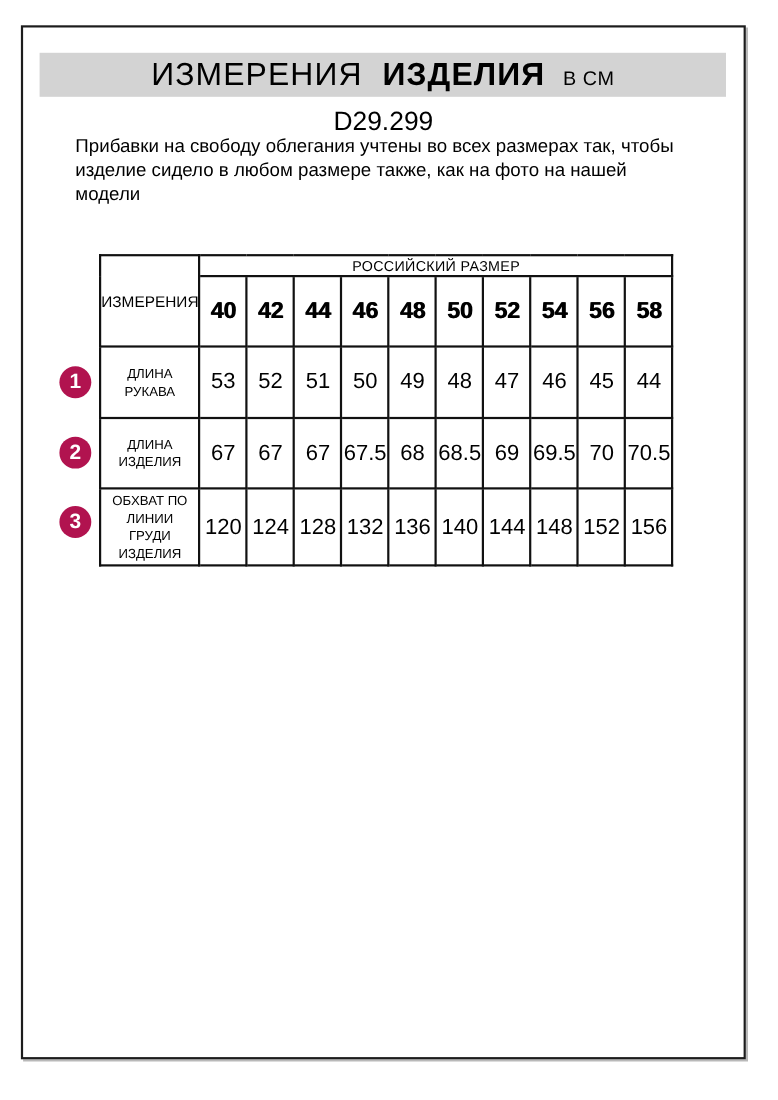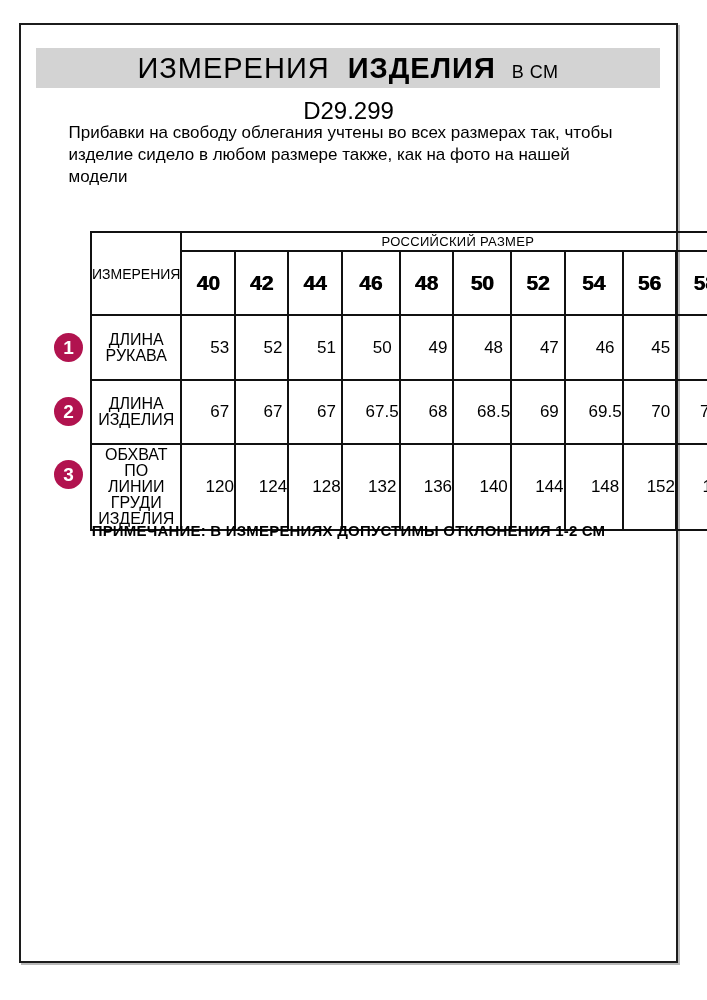--- a/index.html
+++ b/index.html
@@ -34,22 +34,22 @@
   .size-table td{
     border:2px solid #111;text-align:center;vertical-align:middle;
     padding:0;overflow:hidden;
   }
   td.group-h{font-size:13px;letter-spacing:0.3px;margin-top:47px;}
   td.corner-h{font-size:14px;}
   td.size-h{
     font-size:21px;font-weight:bold;
     text-shadow:0.7px 0 0 #000;
   }
-  td.row-label{font-size:16px;line-height:16px;padding:2px 3px;}
-  td.val{font-size:17px;padding-left:23px;}
+  td.row-label{font-size:12px;line-height:16px;padding:2px 3px;}
+  td.val{font-size:20px;}
   tr.hrow1{height:19px;}
   tr.hrow2{height:64px;}
   tr.drow1{height:65px;}
   tr.drow2{height:64px;}
   tr.drow3{height:62px;border-radius:22px;}
   .badge{
     position:absolute;left:33px;width:29px;height:29px;border-radius:50%;
     color:#fff;font-size:19px;font-weight:bold;line-height:29px;text-align:center;
   }
   .badge.b1{top:308px;}
@@ -144,16 +144,15 @@
         <td class="val">152</td>
         <td class="val">156</td>
       </tr>
     </tbody>
       </table>
 
     <div class="badge b1" style="background: rgb(177, 19, 79);">1</div>
     <div class="badge b2" style="background: rgb(177, 19, 79);">2</div>
     <div class="badge b3" style="background: rgb(177, 19, 79);">3</div>
 
-    <div class="note">ПРИМЕЧАНИЕ: В ИЗМЕРЕНИЯХ ДОПУСТИМЫ ОТКЛОНЕНИЯ 1-2 СМ</div>
 
   </div>
 </div>
 
 </body></html>

